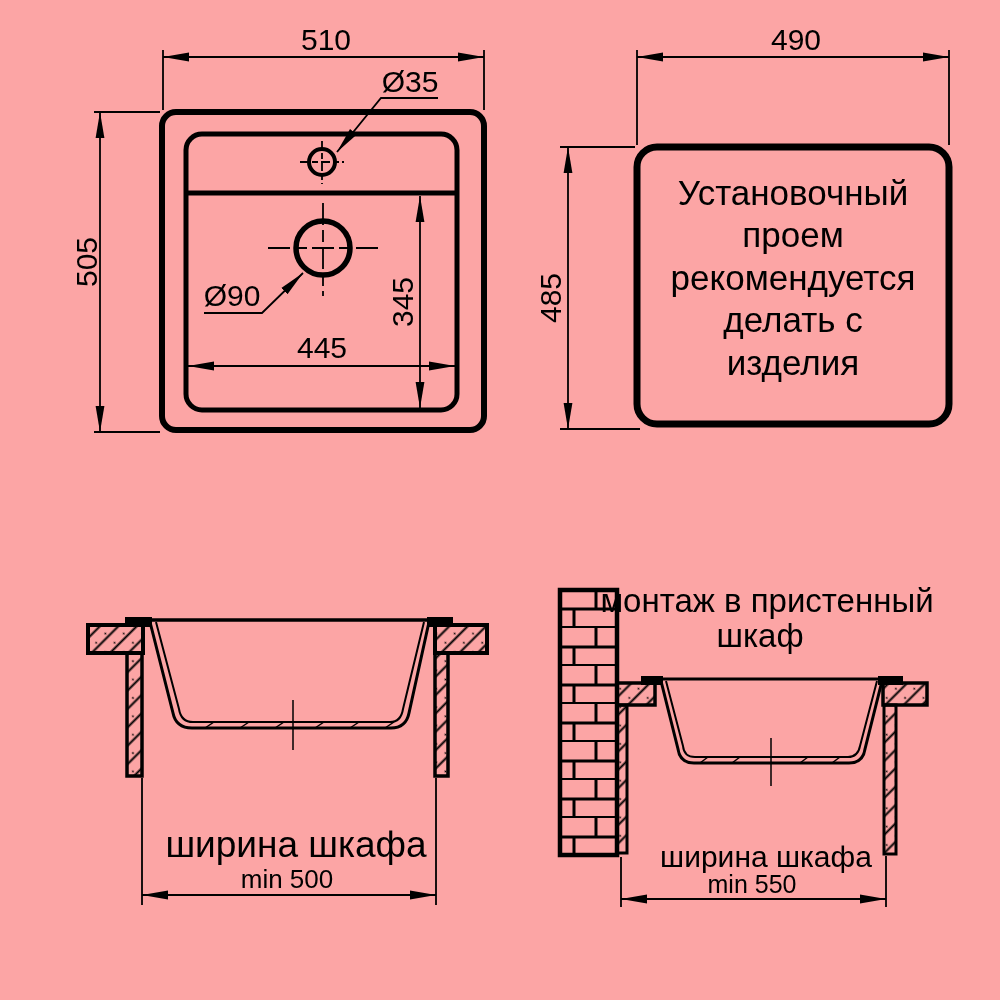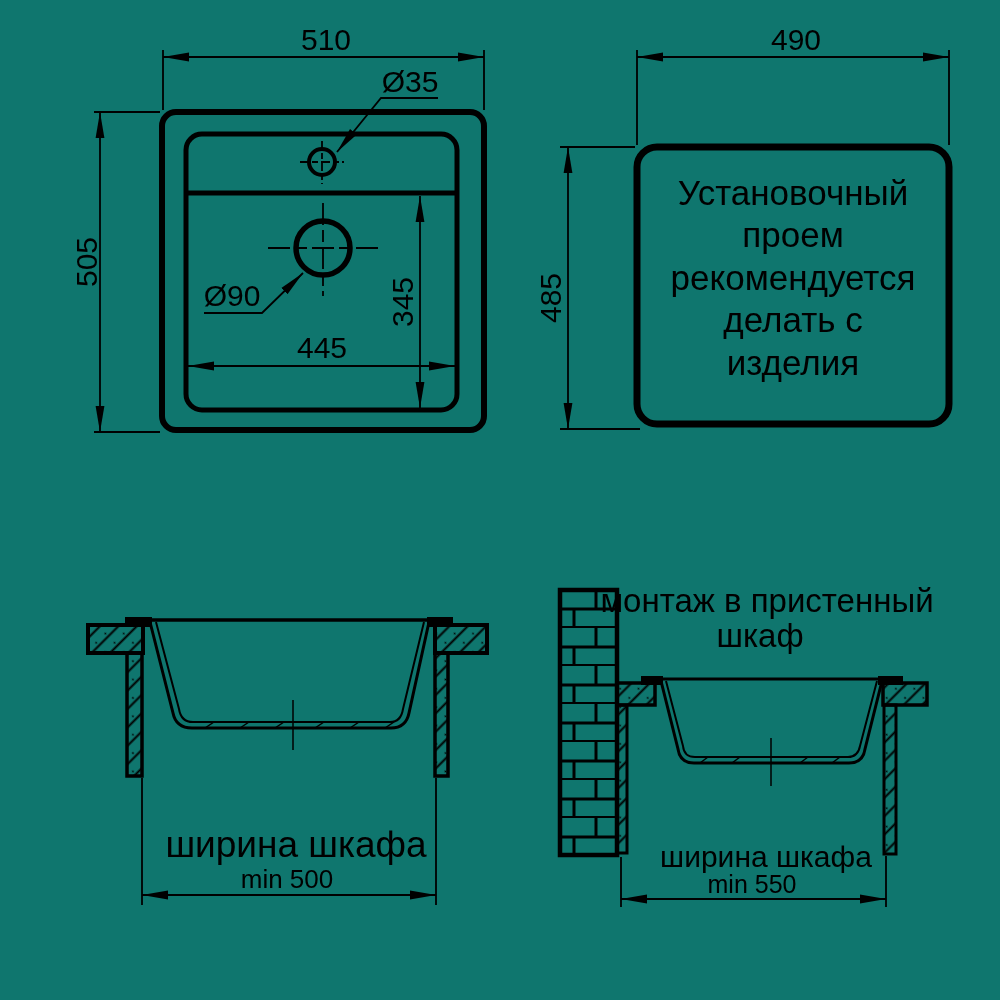--- a/index.html
+++ b/index.html
@@ -1,16 +1,16 @@
 <!DOCTYPE html>
 <html><head>
 <meta charset="utf-8">
 <style>
   html,body{margin:0;padding:0;background:#ffffff;}
-  .canvas{position:relative;width:1000px;height:1000px;background:#0f766e;overflow:hidden;}
+  .canvas{position:relative;width:1000px;height:1000px;background:#fca5a5;overflow:hidden;}
   svg{display:block;}
   text{fill:#000000;font-family:"Liberation Sans","DejaVu Sans",sans-serif;}
   .dimnum{font-size:30px;}
   .dimnum-rot{font-size:30px;}
   .note{font-size:35px;}
   .sect-title{font-size:33px;}
   .big-label{font-size:37px;}
   .big-label-sm{font-size:30px;}
   .min-label{font-size:26px;}
   .min-label-sm{font-size:25px;}

